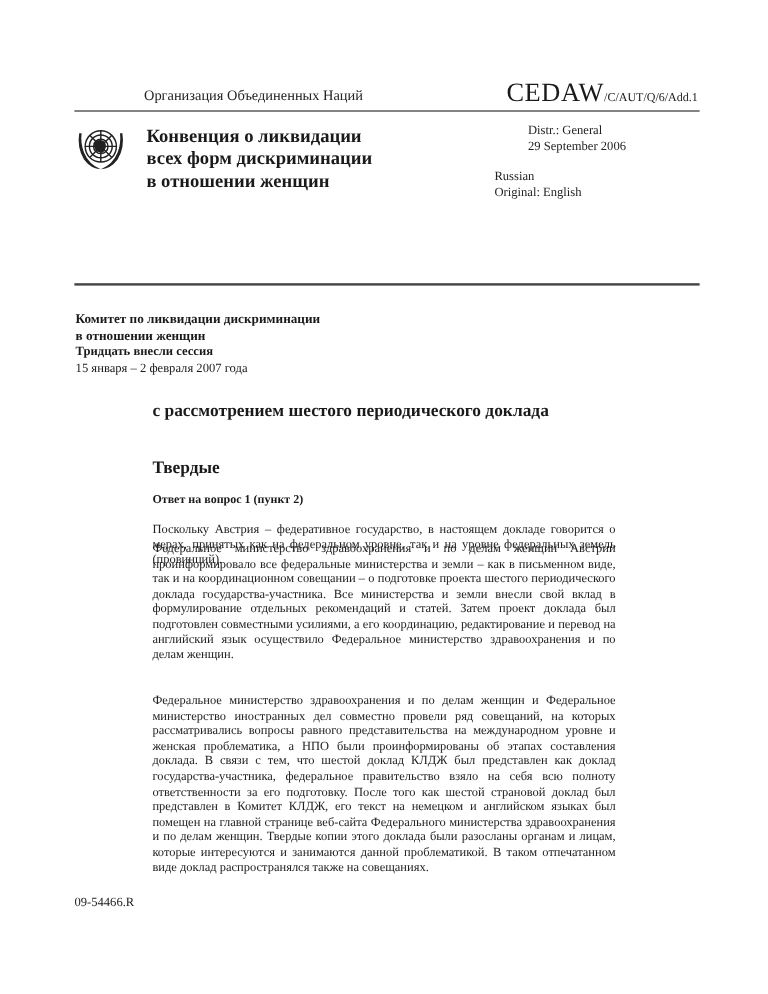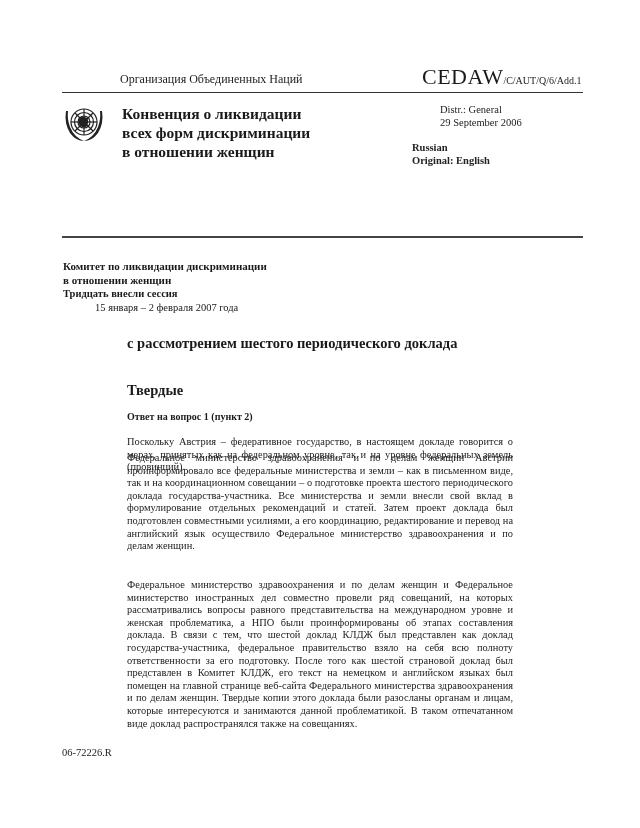--- a/index.html
+++ b/index.html
@@ -7,26 +7,26 @@
            font-family: "Liberation Serif", "DejaVu Serif", serif; color: #1a1a1a; }
     .abs { position: absolute; }
     .org-name { left: 120px; top: 72px; font-size: 12px; color: #222; }
     .symbol { left: 422px; top: 64px; white-space: nowrap; }
     .symbol .big { font-size: 22px; letter-spacing: 0.5px; }
     .symbol .small { font-size: 10px; text-align: center; }
     .rule-top { left: 62px; top: 92px; width: 521px; height: 1px; background: #333; }
     .logo { left: 62px; top: 101px; width: 44px; height: 44px; }
     .conv-title { left: 122px; top: 104px; font-size: 15.5px; font-weight: bold; line-height: 19px; }
     .distr { left: 412px; top: 103px; font-size: 10.5px; line-height: 13px; color: #222; margin-left: 28px; }
-    .lang { left: 412px; top: 141px; font-size: 10.5px; line-height: 13px; color: #222; font-weight: bold; }
+    .lang { left: 412px; top: 141px; font-size: 10.5px; line-height: 13px; color: #222; }
     .rule-thick { left: 62px; top: 236px; width: 521px; height: 2px; background: #444; }
     .committee { left: 63px; top: 260px; font-size: 11px; line-height: 13.5px; }
     .committee .b { font-weight: bold; }
     .committee .s { font-weight: bold; font-size: 10.5px; }
-    .committee .d { font-size: 10.5px; margin-left: 32px; }
+    .committee .d { font-size: 10.5px; }
     .doc-title { left: 127px; top: 334px; font-size: 14.5px; font-weight: bold; line-height: 18px; }
     .country { left: 127px; top: 382px; font-size: 14.5px; font-weight: bold; }
     .question { left: 127px; top: 411px; font-size: 10px; font-weight: bold; }
     .body-text { left: 127px; width: 386px; font-size: 10.4px; line-height: 12.6px;
                  text-align: justify; color: #222; }
     .p1 { top: 436px; }
     .p2 { top: 452px; }
     .p3 { top: 579px; }
     .footer-code { left: 62px; top: 747px; font-size: 10.5px; color: #222; }
   </style>
@@ -91,13 +91,13 @@
 </div>
 
 <div class="abs country">Твердые</div>
 
 <div class="abs question">Ответ на вопрос 1 (пункт 2)</div>
 
 <div class="abs body-text p1">Поскольку Австрия – федеративное государство, в настоящем докладе говорится о мерах, принятых как на федеральном уровне, так и на уровне федеральных земель (провинций).</div>
 <div class="abs body-text p2">Федеральное министерство здравоохранения и по делам женщин Австрии проинформировало все федеральные министерства и земли – как в письменном виде, так и на координационном совещании – о подготовке проекта шестого периодического доклада государства-участника. Все министерства и земли внесли свой вклад в формулирование отдельных рекомендаций и статей. Затем проект доклада был подготовлен совместными усилиями, а его координацию, редактирование и перевод на английский язык осуществило Федеральное министерство здравоохранения и по делам женщин.</div>
 <div class="abs body-text p3">Федеральное министерство здравоохранения и по делам женщин и Федеральное министерство иностранных дел совместно провели ряд совещаний, на которых рассматривались вопросы равного представительства на международном уровне и женская проблематика, а НПО были проинформированы об этапах составления доклада. В связи с тем, что шестой доклад КЛДЖ был представлен как доклад государства-участника, федеральное правительство взяло на себя всю полноту ответственности за его подготовку. После того как шестой страновой доклад был представлен в Комитет КЛДЖ, его текст на немецком и английском языках был помещен на главной странице веб-сайта Федерального министерства здравоохранения и по делам женщин. Твердые копии этого доклада были разосланы органам и лицам, которые интересуются и занимаются данной проблематикой. В таком отпечатанном виде доклад распространялся также на совещаниях.</div>
 
-<div class="abs footer-code">06-72226.R</div>
+<div class="abs footer-code">09-54466.R</div>
 
 </body></html>

